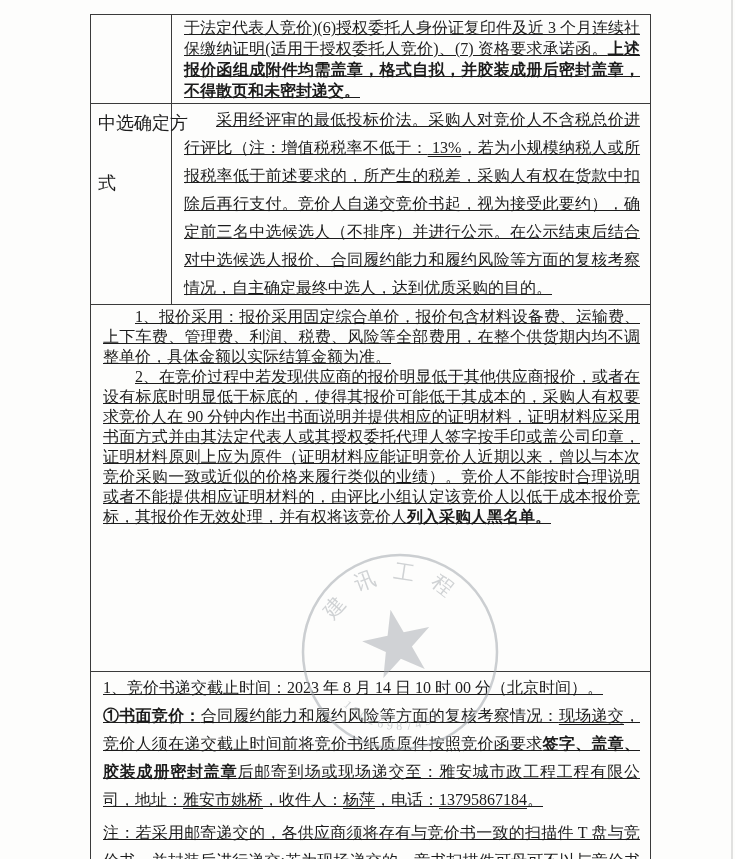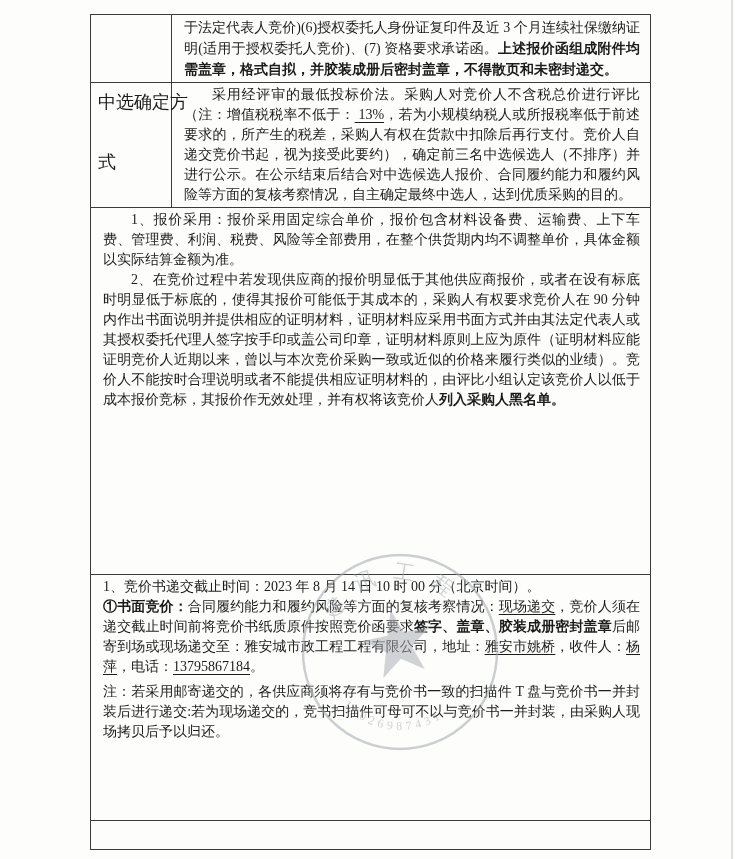--- a/index.html
+++ b/index.html
@@ -18,26 +18,26 @@
   .trow:first-child{border-top:none;}
   .cell-label{
     width:81px;min-width:81px;box-sizing:border-box;
     border-right:1px solid #3b3b3b;
     padding:9px 2px 0 7px;font-size:18px;
   }
   .label-line{white-space:nowrap;line-height:20px;}
   .label-line:not(:last-child){margin-bottom:40px;}
   .cell-content{
     flex:1;box-sizing:border-box;padding:2px 10px 2px 12px;
-    font-size:14px;text-align:justify;
+    font-size:16px;text-align:justify;text-decoration:underline;
   }
   .para{margin:0;}
   .para.indent{text-indent:2em;}
   .lh21 .para{line-height:21px;}
-  .lh20 .para{line-height:20px;}
+  .lh20 .para{line-height:28px;}
   .para.wide{line-height:20px;}
   .para.gap{margin-top:5px;}
   .r1{min-height:63px;}
   .r2{min-height:121px;}
   .r3{min-height:366px;}
   .r4{min-height:245px;}
   .r5{min-height:28px;}
   .b{font-weight:bold;}
   .u{text-decoration:underline;text-underline-offset:3px;}
   .seal{position:absolute;left:295px;top:547px;width:210px;height:210px;pointer-events:none;z-index:5;}

